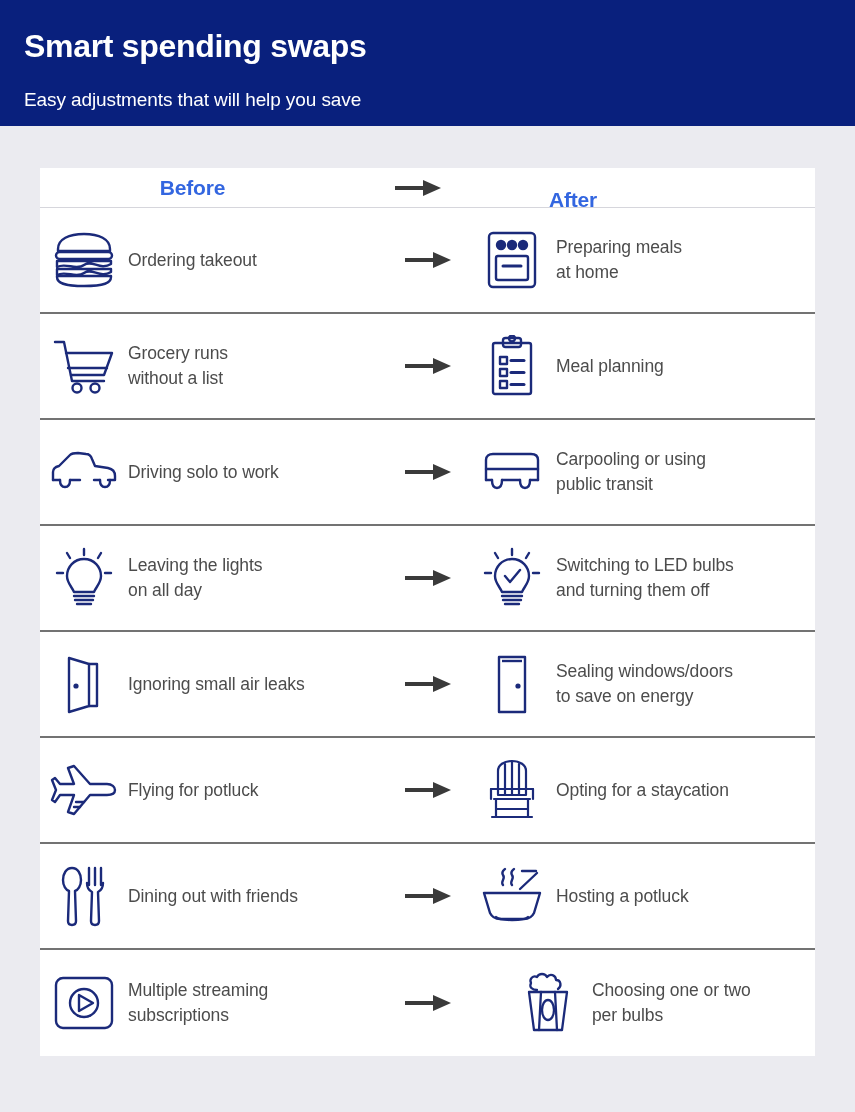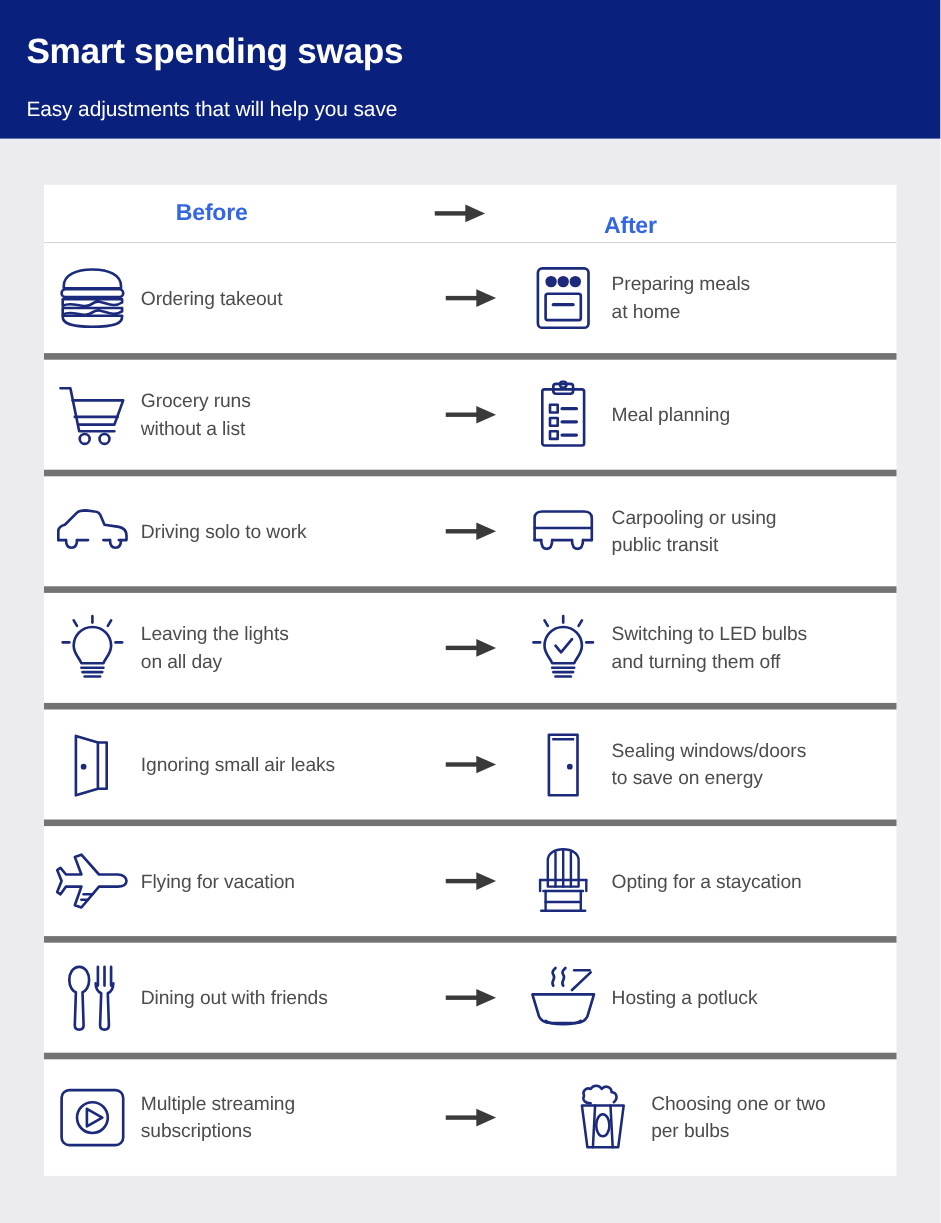--- a/index.html
+++ b/index.html
@@ -38,21 +38,21 @@
   
   .card {
     position: absolute;
     left: 40px;
     top: 168px;
     width: 775px;
     background: #ffffff;
   }
 
   .table-head {
-    height: 53px;
+    height: 40px;
     display: flex;
     align-items: center;
     border-bottom: 1px solid #d6d6dc;
     gap: 38px;
   }
 
   .col-before-head,
   .col-after-head {
     color: #3366e0;
     font-size: 21px;
@@ -61,21 +61,21 @@
   }
   .col-before-head { width: 348px; text-align: center; }
   .col-arrow-head  { width: 80px; display: flex; justify-content: center; }
   .col-after-head  { width: 347px; text-align: center; padding-right: 160px; margin-top: 24px; }
 
   
   .row {
     display: flex;
     align-items: center;
     height: 106px;
-    border-bottom: 6px solid #737373;
+    border-bottom: 2px solid #737373;
   }
   .row:last-child { border-bottom: none; gap: 36px; }
 
   .side {
     display: flex;
     align-items: center;
   }
   .side-before { width: 348px; }
   .side-after  { width: 347px; }
 
@@ -316,21 +316,21 @@
 
   <div class="row">
     <div class="side side-before">
       <div class="icon-box">
         <svg width="68" height="56" viewBox="0 0 68 56" fill="none" stroke="#1b2a7a" stroke-width="2.4" stroke-linejoin="round" stroke-linecap="round">
           <path d="M24 4 L18 6 L24 22 L10 22 L5 16 L2 18 L6 28 L2 38 L5 40 L10 33 L24 33 L18 50 L24 52 L40 33 L57 33 C62 33 65 31 65 28 C65 25 62 22 57 22 L40 22 Z"></path>
           <line x1="26" y1="40" x2="34" y2="40"></line>
           <line x1="24" y1="45" x2="30" y2="45"></line>
         </svg>
       </div>
-      <div class="label">Flying for vacation</div>
+      <div class="label">Flying for potluck</div>
     </div>
     <div class="arrow-cell">
       <svg class="arrow" width="46" height="20" viewBox="0 0 46 20">
         <rect x="0" y="8" width="32" height="4" fill="#3a3a3a"></rect>
         <polygon points="28,2 46,10 28,18" fill="#3a3a3a"></polygon>
       </svg>
     </div>
     <div class="side side-after">
       <div class="icon-box">
         <svg width="54" height="62" viewBox="0 0 54 62" fill="none" stroke="#1b2a7a" stroke-width="2.2" stroke-linejoin="round" stroke-linecap="round">

